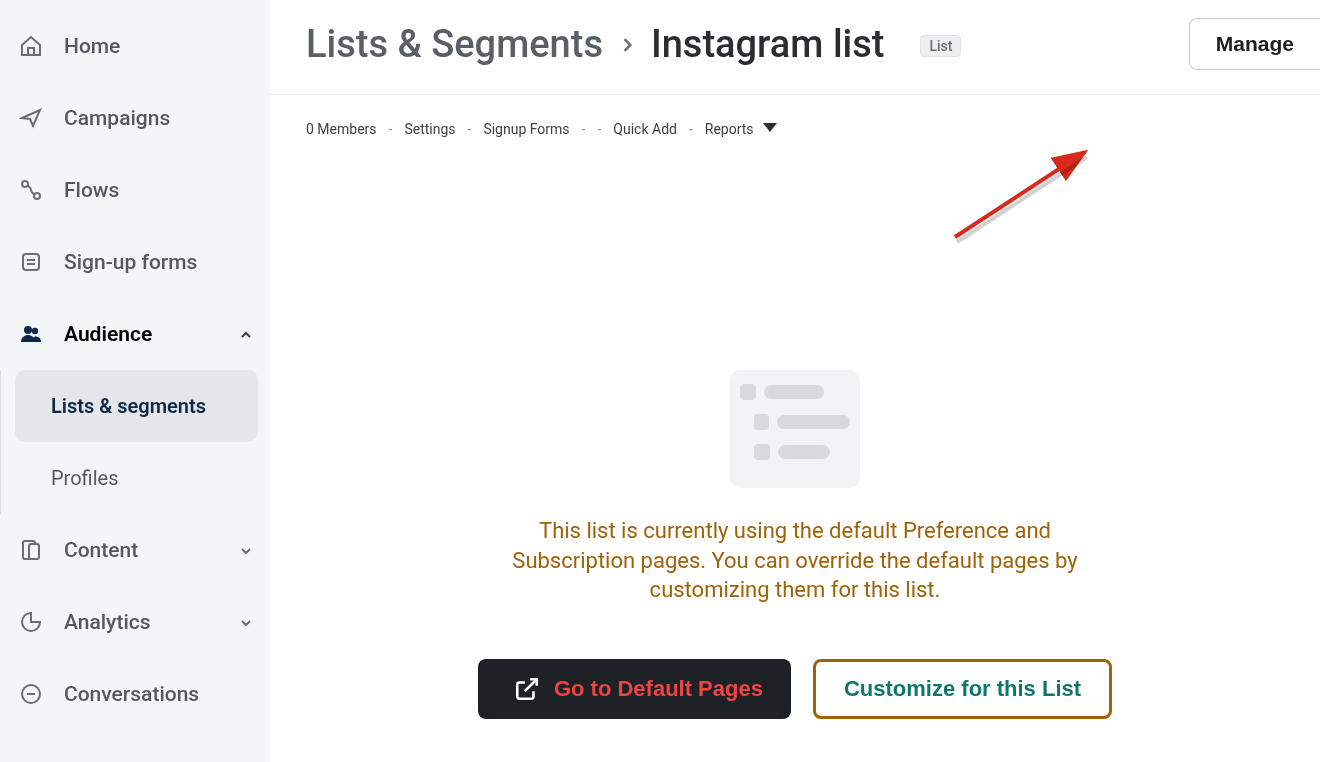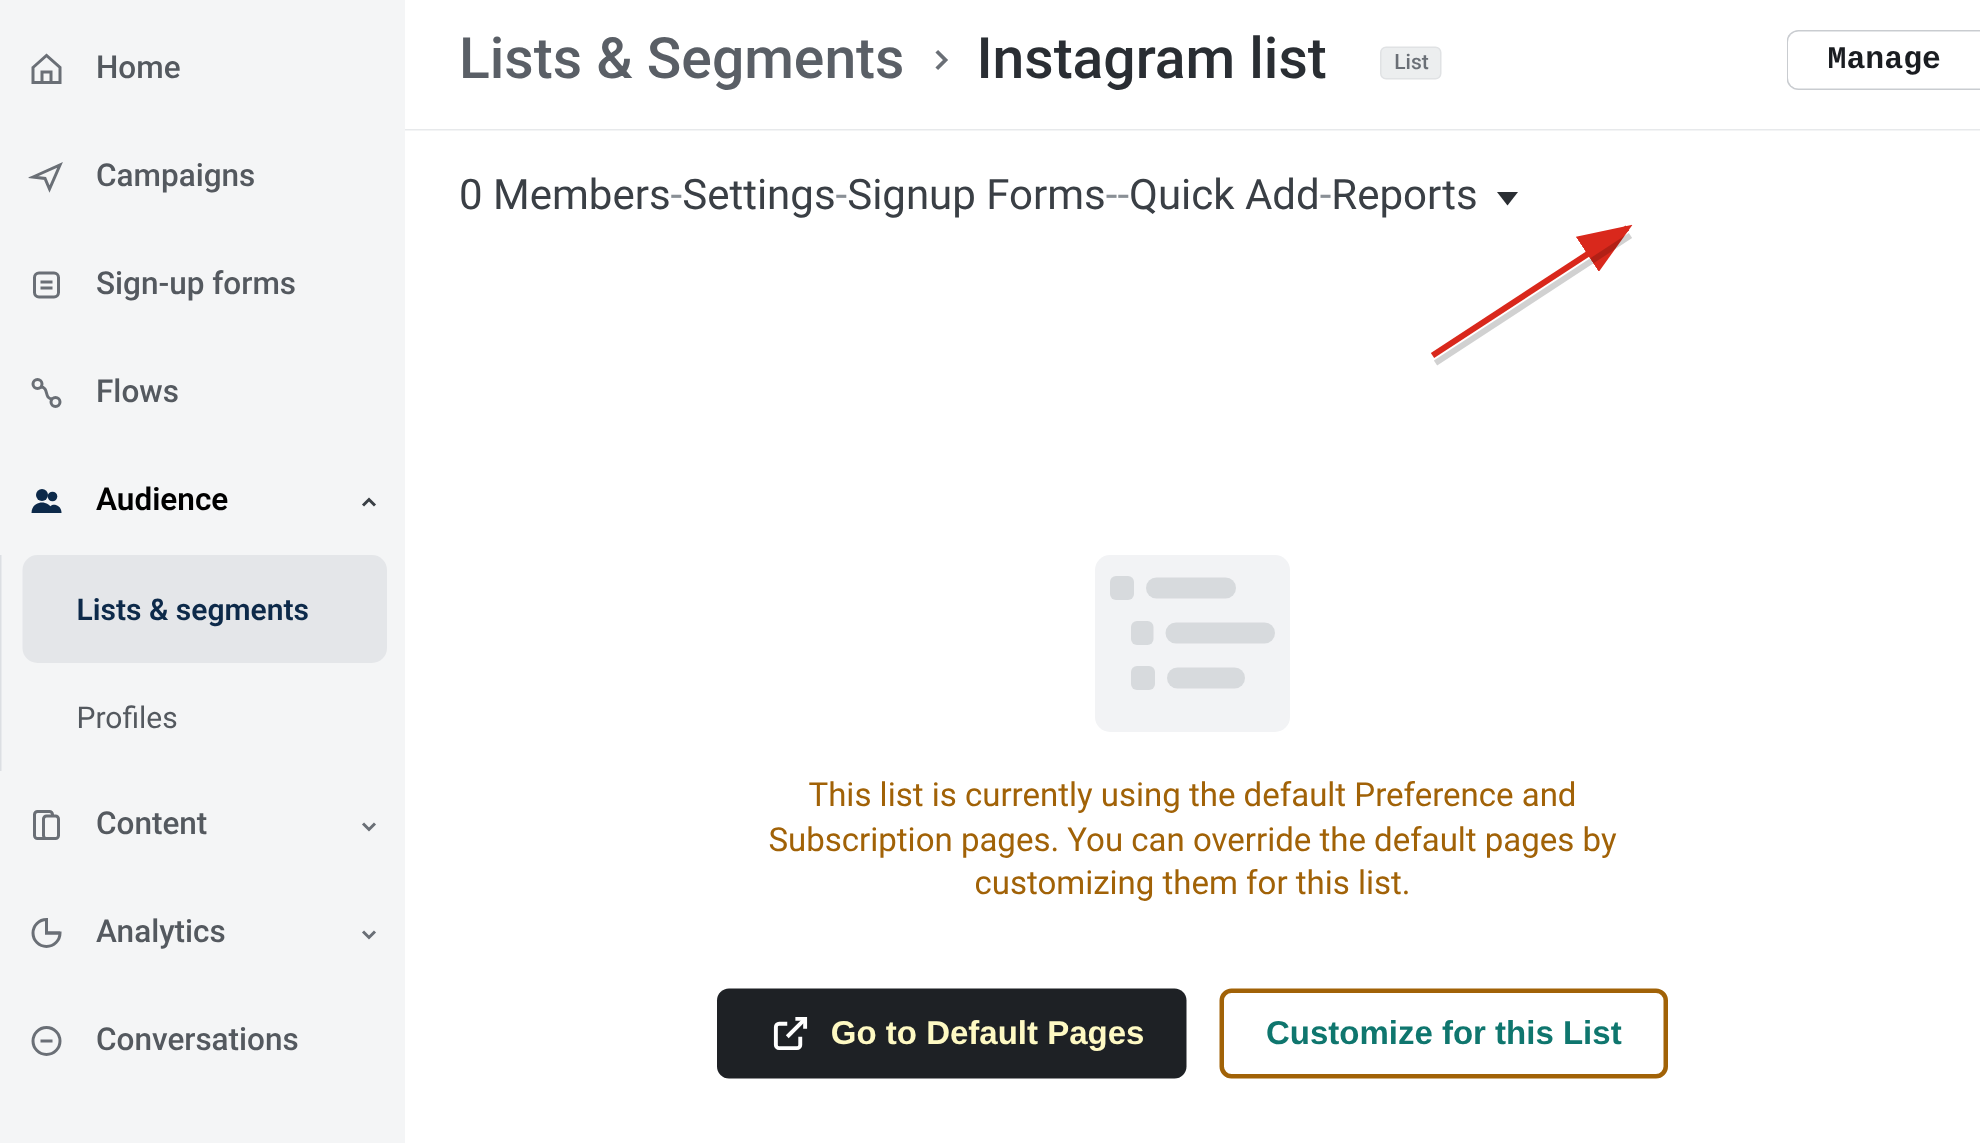--- a/index.html
+++ b/index.html
@@ -94,38 +94,38 @@
     border: 1px solid #e0e2e4;
     border-radius: 4px;
     padding: 2px 8px;
     margin-left: 22px;
     position: relative;
     top: -6px;
   }
   .manage-btn {
     margin-left: auto;
     margin-right: 0;
-    height: 40px;
+    height: 52px;
     padding: 0 26px 0 26px;
     border: 1px solid #c9ccd0;
     border-right: none;
     border-radius: 8px 0 0 8px;
     background: #fff;
     font-size: 21px;
     font-weight: 600;
     color: #1a1d21;
     cursor: pointer;
-    font-family: Liberation Mono, monospace;
   }
 
   .tabs {
     display: flex;
     align-items: center;
+    gap: 12px;
     padding: 26px 36px 10px 36px;
-    font-size: 28px;
+    font-size: 14px;
     color: #3a3f45;
     flex-wrap: wrap;
   }
   .tab-link { cursor: pointer; white-space: nowrap; }
   .tab-sep { color: #8a9096; }
   .tab-link.active { text-decoration: underline; text-underline-offset: 4px; }
   .caret-down {
     display: inline-block;
     width: 0; height: 0;
     border-left: 7px solid transparent;
@@ -199,21 +199,21 @@
     border-radius: 8px;
     font-size: 22px;
     font-weight: 600;
     display: inline-flex;
     align-items: center;
     gap: 14px;
     cursor: pointer;
   }
   .btn-primary {
     background: #1e2125;
-    color: #fef9c3;
+    color: #ef4444;
     border: none;
     padding-left: 36px;
   }
   .btn-secondary {
     background: #fff;
     color: #0f766e;
     border: 3px solid #a16207;
   }
   .ext-icon {
     width: 26px; height: 26px;
@@ -241,37 +241,37 @@
       <svg viewBox="0 0 24 24" width="24" height="24" fill="none" stroke="#6a6f76" stroke-width="2">
           <path d="M3 12 L21 4 L14 20 L11 13 Z"></path>
         </svg>
     </span>
     <span>Campaigns</span>
   </div>
 
   <div class="nav-item">
     <span class="icon-slot">
       <svg viewBox="0 0 24 24" width="24" height="24" fill="none" stroke="#6a6f76" stroke-width="2">
+          <circle cx="6" cy="6" r="3"></circle>
+          <circle cx="18" cy="18" r="3"></circle>
+          <path d="M8 8 C14 8 10 16 16 16"></path>
+        </svg>
+    </span>
+    <span>Flows</span>
+  </div>
+
+  <div class="nav-item">
+    <span class="icon-slot">
+      <svg viewBox="0 0 24 24" width="24" height="24" fill="none" stroke="#6a6f76" stroke-width="2">
           <rect x="4" y="4" width="16" height="16" rx="3"></rect>
           <line x1="8" y1="10" x2="16" y2="10"></line>
           <line x1="8" y1="14" x2="16" y2="14"></line>
         </svg>
     </span>
     <span>Sign-up forms</span>
-  </div>
-
-  <div class="nav-item">
-    <span class="icon-slot">
-      <svg viewBox="0 0 24 24" width="24" height="24" fill="none" stroke="#6a6f76" stroke-width="2">
-          <circle cx="6" cy="6" r="3"></circle>
-          <circle cx="18" cy="18" r="3"></circle>
-          <path d="M8 8 C14 8 10 16 16 16"></path>
-        </svg>
-    </span>
-    <span>Flows</span>
   </div>
 
   <div class="nav-item active">
     <span class="icon-slot">
       <svg viewBox="0 0 24 24" width="24" height="24" fill="#0d2a4a">
           <circle cx="9" cy="8" r="4"></circle>
           <circle cx="16" cy="9" r="3.2"></circle>
           <path d="M2 20 C2 15 6 13 9 13 C12 13 16 15 16 20 Z"></path>
           <path d="M13 20 C13 16 15 14.5 17 14.5 C19 14.5 22 16 22 20 Z"></path>
         </svg>

